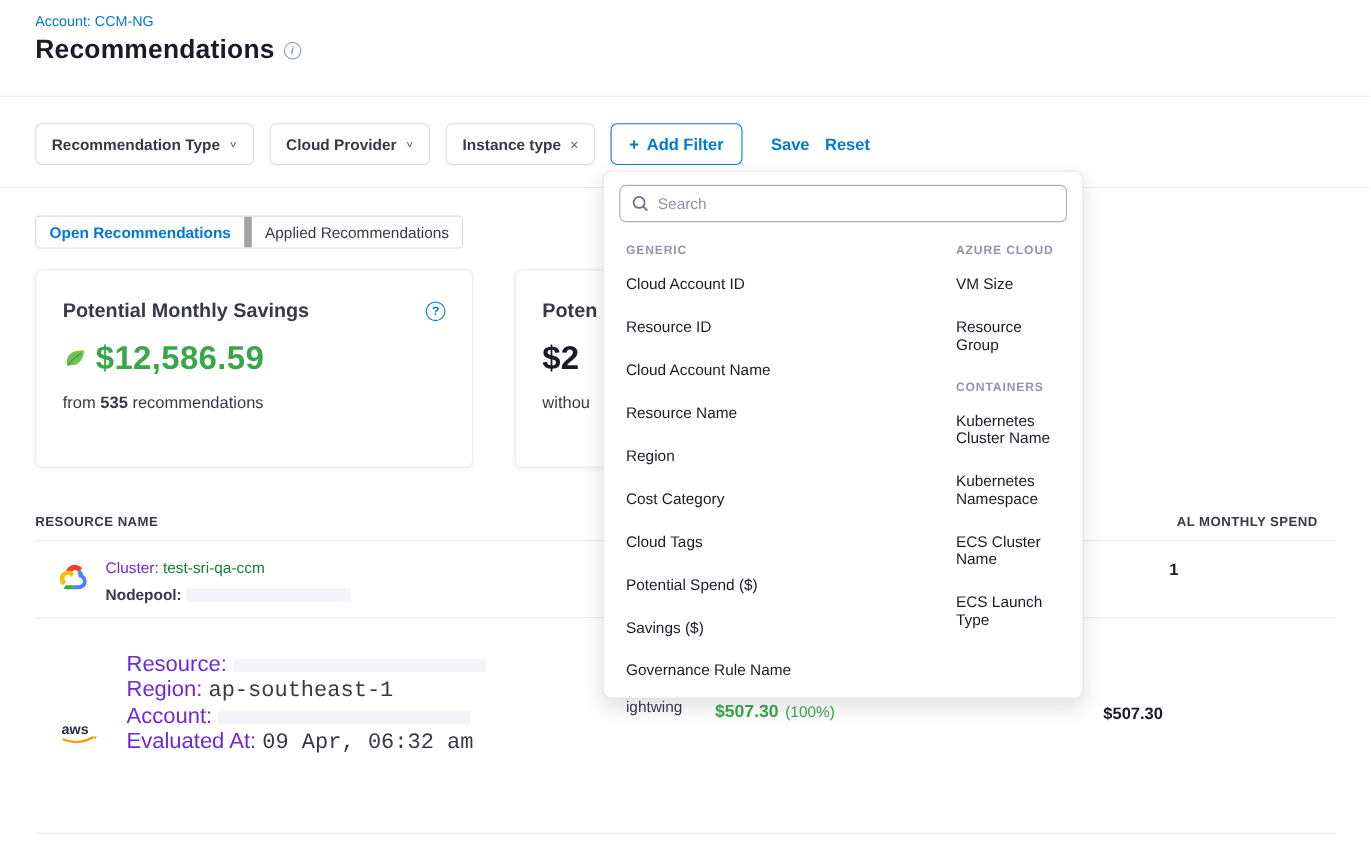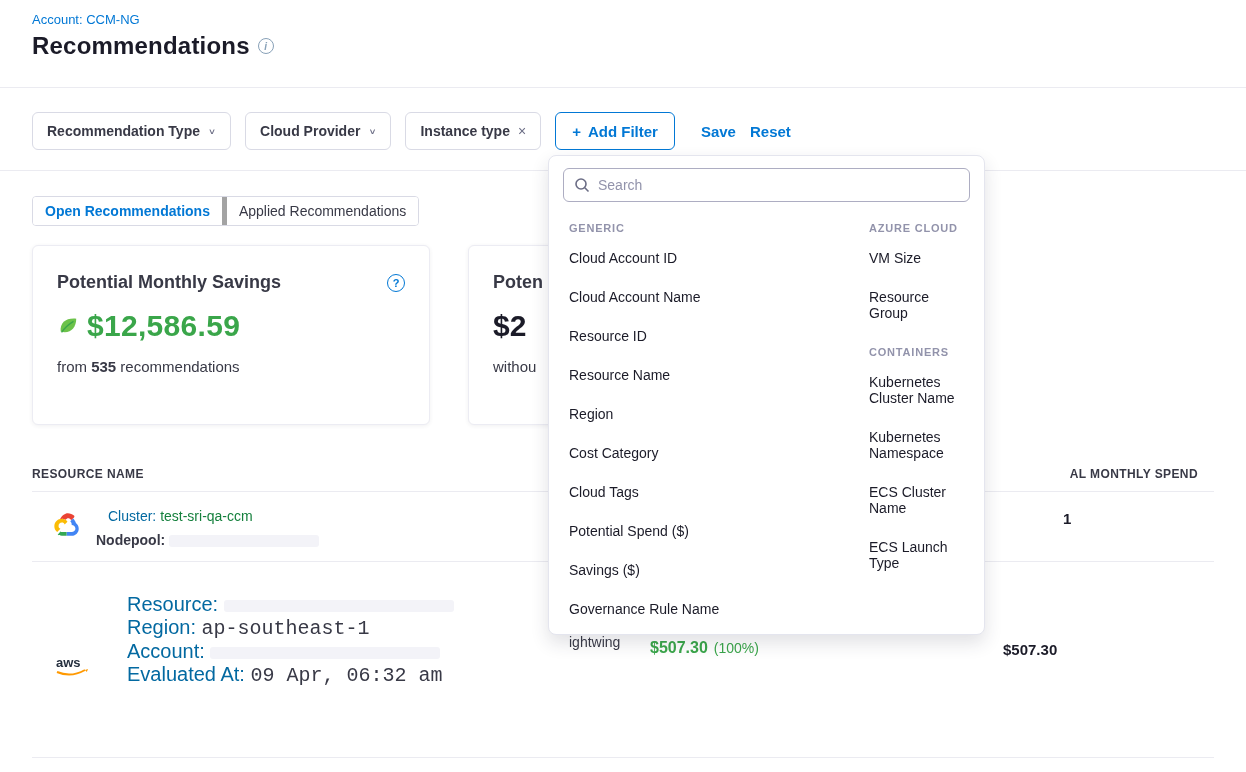--- a/index.html
+++ b/index.html
@@ -33,21 +33,21 @@
     display:flex; align-items:center; gap:7px; height:38px; padding:0 16px;
     border:1px solid #0278d5; border-radius:6px; background:#fff; cursor:pointer;
     color:#0278d5; font-size:15px; font-weight:bold;
   }
   .link-btn { color:#0278d5; font-size:15px; font-weight:bold; cursor:pointer; background:none; border:none; }
   .link-btn.save { margin-left:12px; }
 
   
   .tabs { top:196px; left:32px; display:flex; border:1px solid #d9dae5; border-radius:4px; overflow:hidden; }
   .tab { padding:6px 12px; font-size:14px; background:#fff; cursor:pointer; color:#383946; }
-  .tab.active { color:#0278d5; font-weight:bold; border-right:5px solid #a3a3a3; }
+  .tab.active { color:#0278d5; font-weight:bold; border-right:7px solid #a3a3a3; }
 
   
   .card { top:245px; height:180px; background:#fff; border:1px solid #ececf3; border-radius:6px;
     box-shadow:0 1px 4px rgba(40,41,61,.07); padding:26px 24px; }
   .card1 { left:32px; width:398px; }
   .card2 { left:468px; width:400px; }
   .card-title-row { display:flex; align-items:center; gap:20px;justify-content:space-between; }
   .card-title { font-size:18px; font-weight:bold; color:#383946; }
   .q-icon { width:18px; height:18px; border:1.5px solid #0278d5; color:#0278d5; border-radius:50%;
     font-size:11px; font-weight:bold; display:flex; align-items:center; justify-content:center; }
@@ -67,21 +67,21 @@
   .trow { left:32px; width:1182px; border-bottom:1px solid #ebebf1; }
   .row1 { top:492px; height:70px; }
   .row2 { top:562px; height:196px; }
 
   .provider-icon { position:absolute; }
   .gcp-icon { left:20px; top:19px; }
   .aws-icon { left:22px; top:92px; }
 
   .row1-text { position:absolute; left:64px; top:12px; font-size:14px; line-height:24px; }
   .blue-link { color:#15803d; cursor:pointer; }
-  .label-gray { color:#0369a1;margin-left:12px; }
+  .label-gray { color:#6d28d9; }
   .label-dark { color:#383946; font-weight:bold; }
   .redact { display:inline-block; background:#f3f3f8; border-radius:3px; height:12px; vertical-align:middle; }
   .redact.w150 { width:150px; } .redact.w230 { width:230px; }
 
   .row2-meta { position:absolute; left:83px; top:31px; font-size:20px; line-height:23px; }
   .val { color:#383946;font-family:Liberation Mono, monospace; }
   .row1-rightfrag { position:absolute; left:1031px; top:18px; font-size:15px; font-weight:bold; color:#1b1b28; }
   .row2-frag { position:absolute; left:537px; top:72px; font-size:14px; color:#383946; }
   .row2-savings { position:absolute; left:618px; top:77px; font-size:16px; font-weight:bold; color:#3aa64a; }
   .row2-savings .pct { font-size:14px; font-weight:normal; color:#3aa64a; margin-left:6px; }
@@ -231,22 +231,22 @@
     <svg width="16" height="16" viewBox="0 0 16 16">
       <circle cx="7" cy="7" r="5" fill="none" stroke="#6b6d85" stroke-width="1.6"></circle>
       <line x1="10.8" y1="10.8" x2="14.5" y2="14.5" stroke="#6b6d85" stroke-width="1.6"></line>
     </svg>
     <input type="text" placeholder="Search" style="">
   </div>
   <div class="panel-cols">
     <div class="col-left">
       <div class="sec-head">GENERIC</div>
       <div class="dd-item">Cloud Account ID</div>
+      <div class="dd-item">Resource ID</div>
       <div class="dd-item">Cloud Account Name</div>
-      <div class="dd-item">Resource ID</div>
       <div class="dd-item">Resource Name</div>
       <div class="dd-item">Region</div>
       <div class="dd-item">Cost Category</div>
       <div class="dd-item">Cloud Tags</div>
       <div class="dd-item">Potential Spend ($)</div>
       <div class="dd-item">Savings ($)</div>
       <div class="dd-item">Governance Rule Name</div>
     </div>
     <div class="col-right">
       <div class="sec-head">AZURE CLOUD</div>

